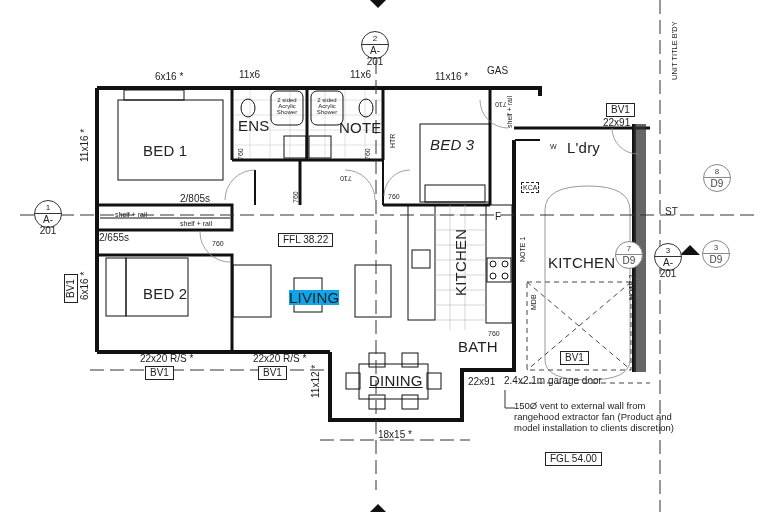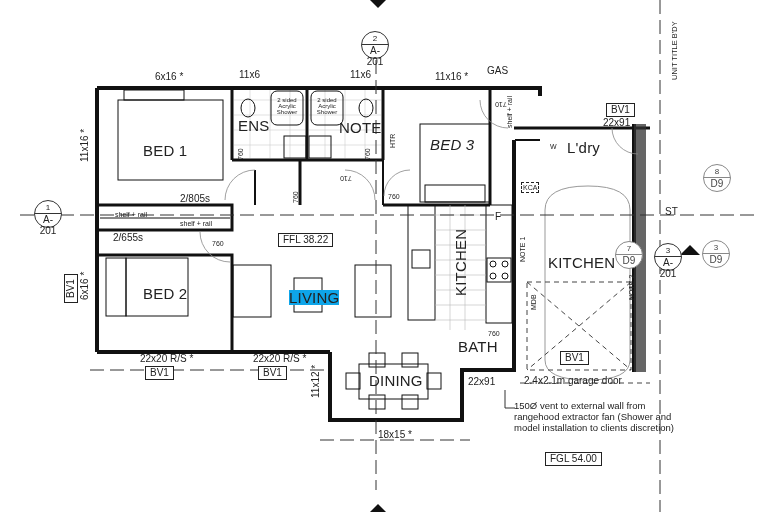--- a/index.html
+++ b/index.html
@@ -132,21 +132,21 @@
   </g>
 </svg>
 
 <div class="lbl room" style="left:143px;top:143px;">BED 1</div>
 <div class="lbl room" style="left:143px;top:286px;">BED 2</div>
 <div class="lbl room" style="left:430px;top:137px;font-style:italic;">BED 3</div>
 <div class="lbl room" style="left:238px;top:118px;">ENS</div>
 <div class="lbl room" style="left:339px;top:120px;">NOTE</div>
 <div class="lbl room" style="left:289px;top:290px;background:#0ea5e9;">LIVING</div>
 <div class="lbl room vert" style="left:453px;top:296px;">KITCHEN</div>
-<div class="lbl room" style="left:369px;top:373px;">DINING</div>
+<div class="lbl room" style="left:369px;top:373px;text-decoration:underline;">DINING</div>
 <div class="lbl room" style="left:458px;top:339px;">BATH</div>
 <div class="lbl room" style="left:548px;top:255px;">KITCHEN</div>
 <div class="lbl room" style="left:567px;top:140px;">L'dry</div>
 
 <div class="lbl dim" style="left:155px;top:72px;">6x16 *</div>
 <div class="lbl dim" style="left:239px;top:70px;">11x6</div>
 <div class="lbl dim" style="left:350px;top:70px;">11x6</div>
 <div class="lbl dim" style="left:435px;top:72px;">11x16 *</div>
 <div class="lbl dim vert" style="left:80px;top:162px;">11x16 *</div>
 <div class="lbl dim vert" style="left:80px;top:300px;">6x16 *</div>
@@ -160,21 +160,21 @@
 <div class="lbl small vert" style="left:237px;top:160px;">760</div>
 <div class="lbl small vert" style="left:364px;top:160px;">760</div>
 <div class="lbl small vert" style="left:292px;top:203px;">760</div>
 <div class="lbl small" style="left:212px;top:240px;">760</div>
 <div class="lbl small" style="left:388px;top:193px;">760</div>
 <div class="lbl small" style="left:340px;top:175px;transform:rotate(180deg);">710</div>
 <div class="lbl small" style="left:495px;top:101px;transform:rotate(180deg);">710</div>
 <div class="lbl small" style="left:488px;top:330px;">760</div>
 
 <div class="lbl dim" style="left:180px;top:194px;">2/805s</div>
-<div class="lbl dim" style="left:113px;top:233px;">2/655s</div>
+<div class="lbl dim" style="left:99px;top:233px;">2/655s</div>
 <div class="lbl small" style="left:115px;top:211px;">shelf + rail</div>
 <div class="lbl small" style="left:180px;top:220px;">shelf + rail</div>
 <div class="lbl small vert" style="left:506px;top:128px;">shelf + rail</div>
 
 <div class="lbl small" style="left:273px;top:97px;width:28px;white-space:normal;text-align:center;font-size:6px;">2 sided Acrylic Shower</div>
 <div class="lbl small" style="left:313px;top:97px;width:28px;white-space:normal;text-align:center;font-size:6px;">2 sided Acrylic Shower</div>
 <div class="lbl small vert" style="left:389px;top:148px;">HTR</div>
 <div class="lbl dim" style="left:487px;top:66px;">GAS</div>
 <div class="lbl dim" style="left:495px;top:212px;">F</div>
 <div class="lbl small" style="left:521px;top:182px;border:1px dashed #222;padding:1px;">KCA</div>
@@ -186,22 +186,22 @@
 
 <div class="lbl box" style="left:278px;top:233px;">FFL  38.22</div>
 <div class="lbl box" style="left:545px;top:452px;">FGL  54.00</div>
 
 <div class="lbl box vert" style="left:64px;top:303px;">BV1</div>
 <div class="lbl box" style="left:145px;top:366px;">BV1</div>
 <div class="lbl box" style="left:258px;top:366px;">BV1</div>
 <div class="lbl box" style="left:606px;top:103px;">BV1</div>
 <div class="lbl box" style="left:560px;top:351px;">BV1</div>
 
-<div class="lbl dim" style="left:524px;top:376px;text-align:right;">2.4x2.1m garage door</div>
-<div class="lbl note" style="left:514px;top:400px;">150Ø vent to external wall from rangehood extractor fan (Shower and model installation to clients discretion)</div>
+<div class="lbl dim" style="left:504px;top:376px;text-align:right;">2.4x2.1m garage door</div>
+<div class="lbl note" style="left:514px;top:400px;">150Ø vent to external wall from rangehood extractor fan (Product and model installation to clients discretion)</div>
 <div class="lbl small vert" style="left:671px;top:80px;font-size:7.5px;">UNIT TITLE B'DY</div>
 
 <div class="tag" style="left:34px;top:200px;">
   <span class="n">1</span>
   <span class="s">A-201</span>
 </div>
 <div class="tag" style="left:361px;top:31px;">
   <span class="n">2</span>
   <span class="s">A-201</span>
 </div>

